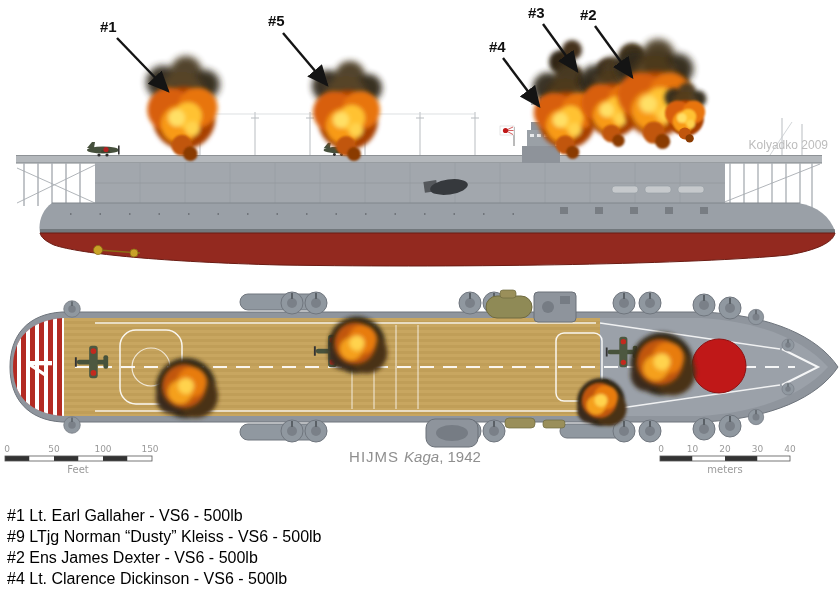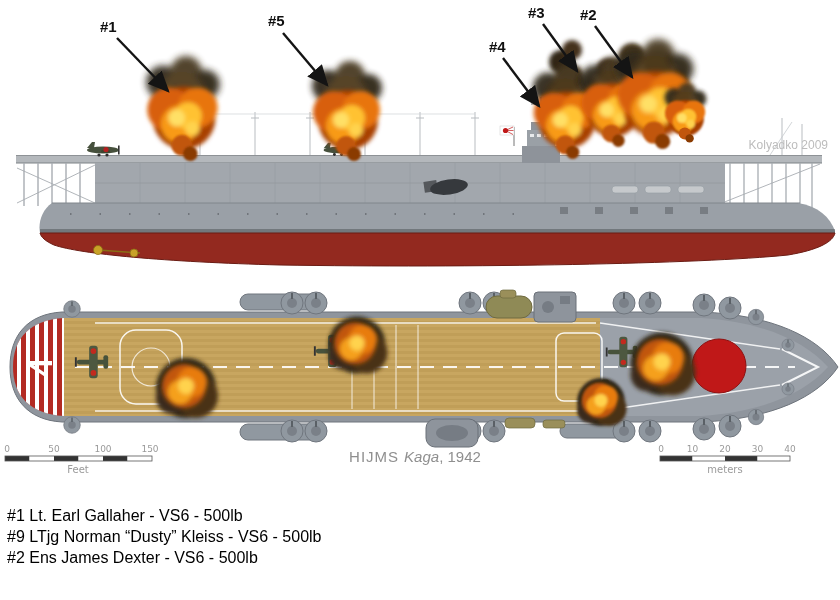--- a/index.html
+++ b/index.html
@@ -406,15 +406,16 @@
 </svg>
 
 <div class="caption">
   <span class="cap-prefix">HIJMS</span><span class="cap-ship">Kaga</span><span>, 1942</span>
 </div>
 
 <div class="legend">
   <div class="legend-line">#1 Lt. Earl Gallaher - VS6 - 500lb</div>
   <div class="legend-line">#9 LTjg Norman “Dusty” Kleiss - VS6 - 500lb</div>
   <div class="legend-line">#2 Ens James Dexter - VS6 - 500lb</div>
+  <div class="legend-line">#4 Lt. Clarence Dickinson - VS6 - 500lb</div>
 </div>
 
 </div>
 
 </body></html>

